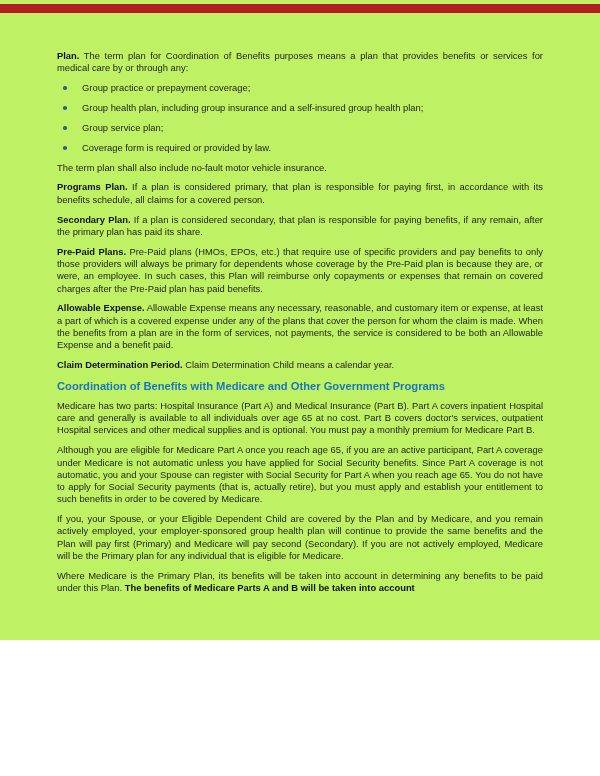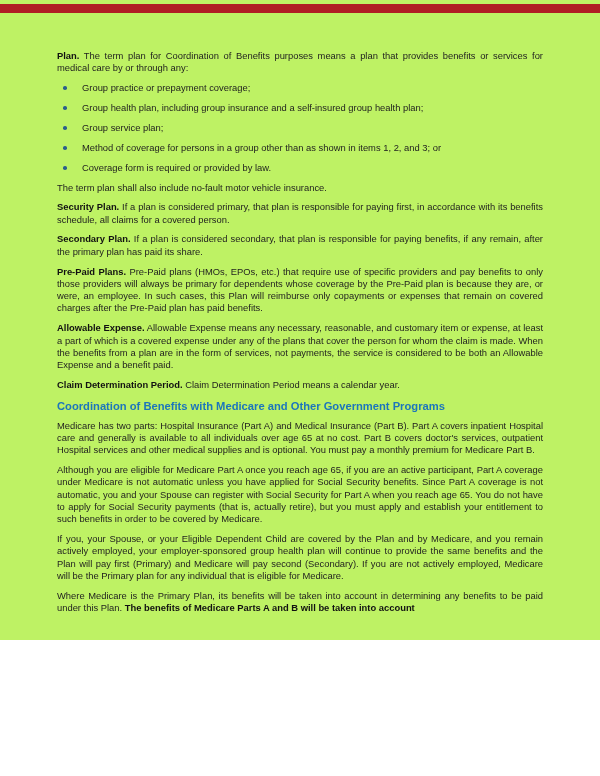--- a/index.html
+++ b/index.html
@@ -82,36 +82,35 @@
   <div class="topbar"></div>
 
   <div class="content">
 
     <p class="para"><b>Plan.</b><span> The term plan for Coordination of Benefits purposes means a plan that provides benefits or services for medical care by or through any:</span></p>
 
     <ul class="bullets">
       <li><span class="dot"></span><span>Group practice or prepayment coverage;</span></li>
       <li><span class="dot"></span><span>Group health plan, including group insurance and a self-insured group health plan;</span></li>
       <li><span class="dot"></span><span>Group service plan;</span></li>
-      <li><span class="dot"></span><span>Method of coverage for persons in a group other than as shown in items 1, 2, and 3; or</span></li>
       <li><span class="dot"></span><span>Coverage form is required or provided by law.</span></li>
     </ul>
 
     <p class="para">The term plan shall also include no-fault motor vehicle insurance.</p>
 
 
-    <p class="para"><b>Security Plan.</b><span> If a plan is considered primary, that plan is responsible for paying first, in accordance with its benefits schedule, all claims for a covered person.</span></p>
+    <p class="para"><b>Programs Plan.</b><span> If a plan is considered primary, that plan is responsible for paying first, in accordance with its benefits schedule, all claims for a covered person.</span></p>
 
     <p class="para"><b>Secondary Plan.</b><span> If a plan is considered secondary, that plan is responsible for paying benefits, if any remain, after the primary plan has paid its share.</span></p>
 
     <p class="para"><b>Pre-Paid Plans.</b><span> Pre-Paid plans (HMOs, EPOs, etc.) that require use of specific providers and pay benefits to only those providers will always be primary for dependents whose coverage by the Pre-Paid plan is because they are, or were, an employee. In such cases, this Plan will reimburse only copayments or expenses that remain on covered charges after the Pre-Paid plan has paid benefits.</span></p>
 
     <p class="para"><b>Allowable Expense.</b><span> Allowable Expense means any necessary, reasonable, and customary item or expense, at least a part of which is a covered expense under any of the plans that cover the person for whom the claim is made. When the benefits from a plan are in the form of services, not payments, the service is considered to be both an Allowable Expense and a benefit paid.</span></p>
 
-    <p class="para"><b>Claim Determination Period.</b><span> Claim Determination Period means a calendar year.</span></p>
+    <p class="para"><b>Claim Determination Period.</b><span> Claim Determination Child means a calendar year.</span></p>
 
     <h2 class="sect">Coordination of Benefits with Medicare and Other Government Programs</h2>
 
 
     <p class="para">Medicare has two parts: Hospital Insurance (Part A) and Medical Insurance (Part B). Part A covers inpatient Hospital care and generally is available to all individuals over age 65 at no cost. Part B covers doctor's services, outpatient Hospital services and other medical supplies and is optional. You must pay a monthly premium for Medicare Part B.</p>
 
     <p class="para">Although you are eligible for Medicare Part A once you reach age 65, if you are an active participant, Part A coverage under Medicare is not automatic unless you have applied for Social Security benefits. Since Part A coverage is not automatic, you and your Spouse can register with Social Security for Part A when you reach age 65. You do not have to apply for Social Security payments (that is, actually retire), but you must apply and establish your entitlement to such benefits in order to be covered by Medicare.</p>
 
     <p class="para">If you, your Spouse, or your Eligible Dependent Child are covered by the Plan and by Medicare, and you remain actively employed, your employer-sponsored group health plan will continue to provide the same benefits and the Plan will pay first (Primary) and Medicare will pay second (Secondary). If you are not actively employed, Medicare will be the Primary plan for any individual that is eligible for Medicare.</p>
 

